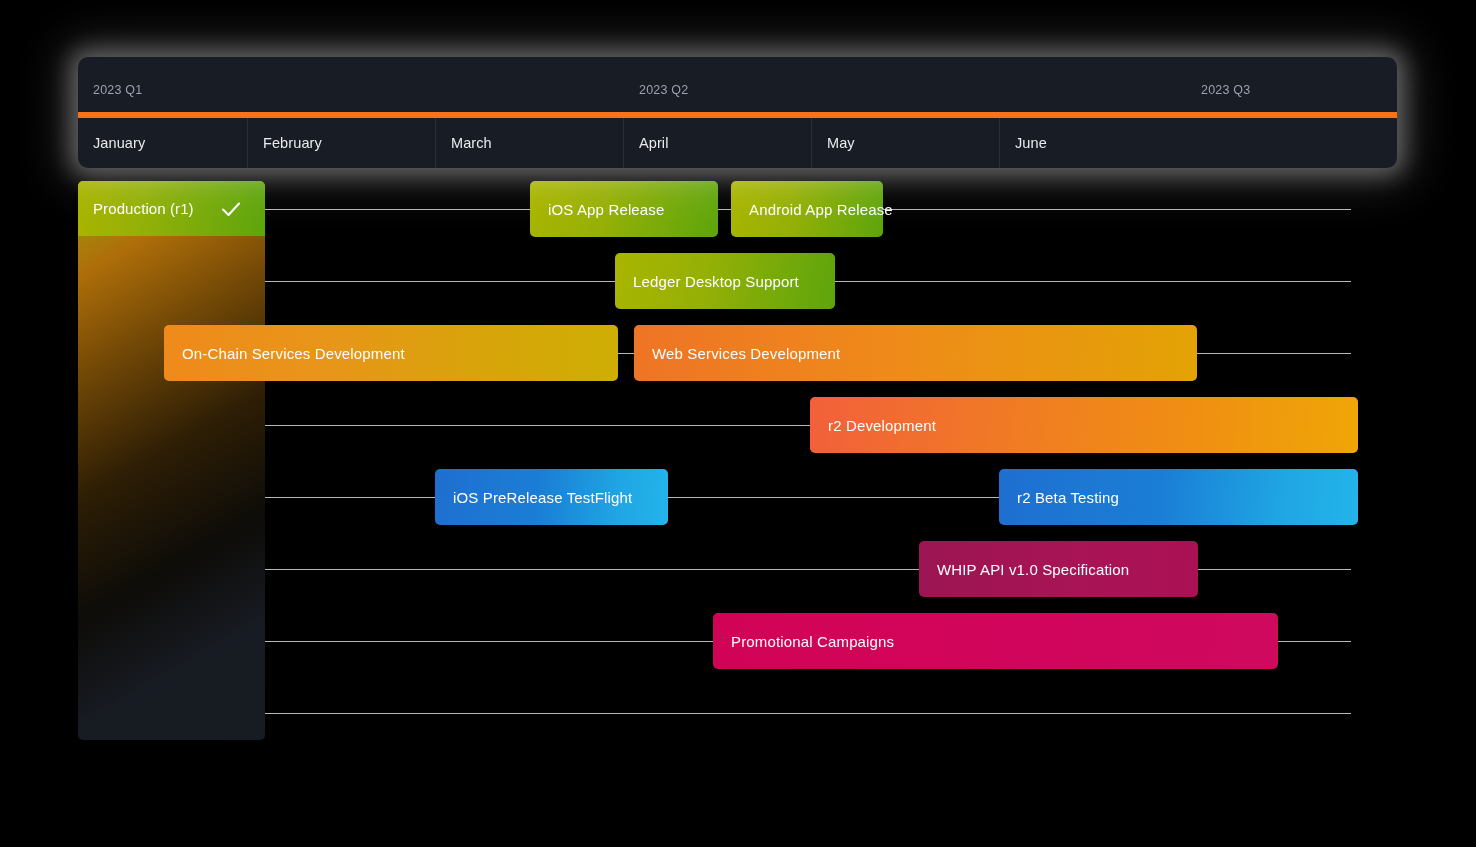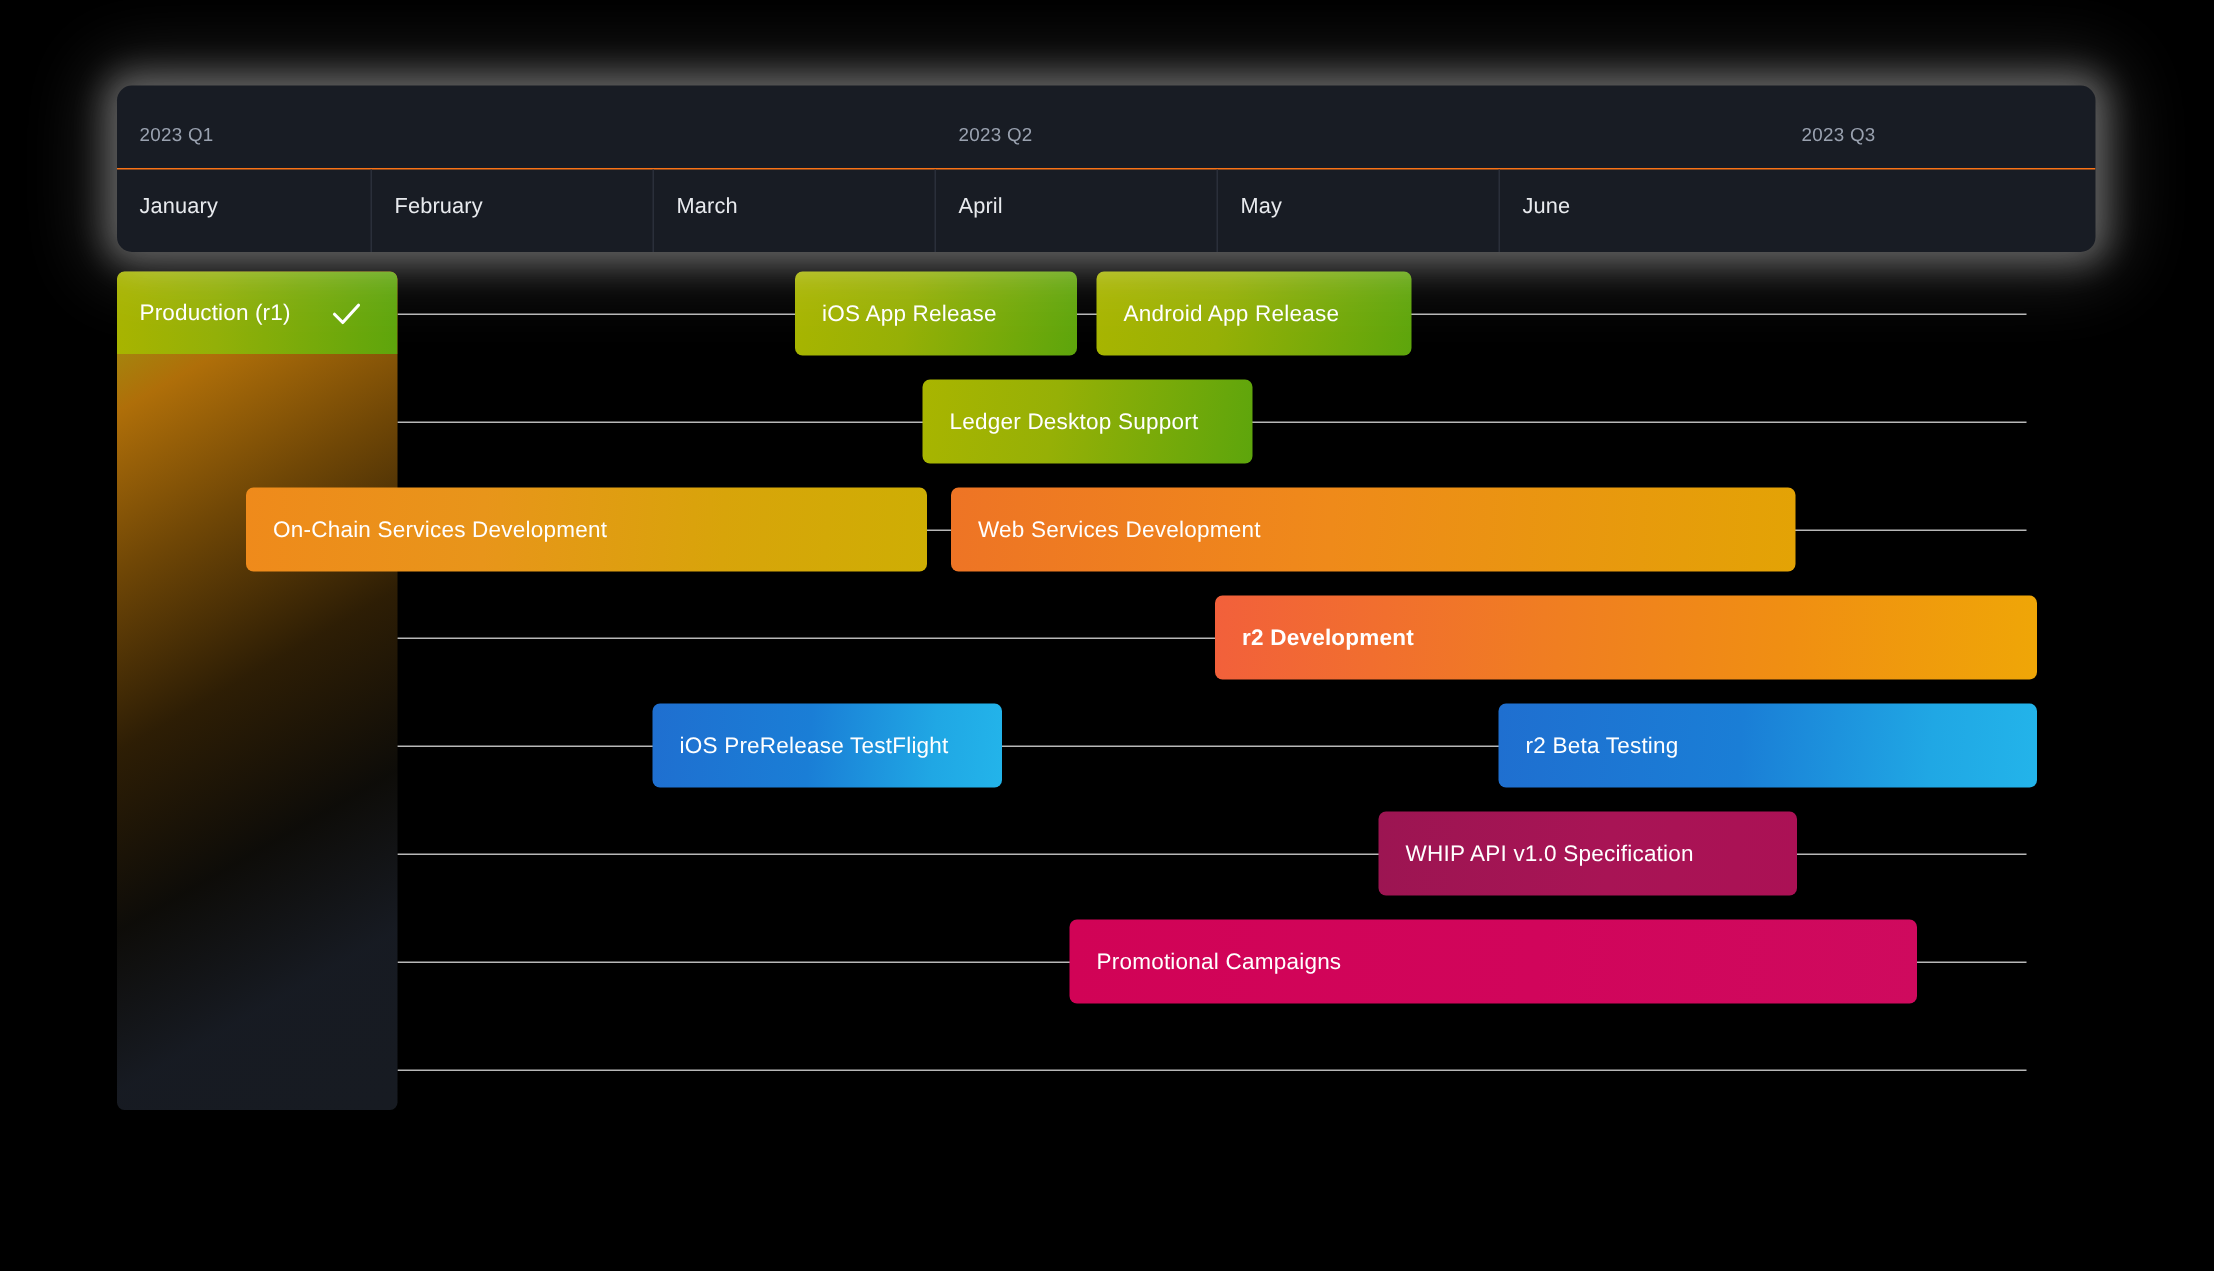--- a/index.html
+++ b/index.html
@@ -32,21 +32,21 @@
     background: #181c24;
     border-radius: 10px;
     box-shadow: 0 0 22px 8px rgba(255,255,255,0.30),
                 0 0 46px 18px rgba(255,255,255,0.14);
     overflow: hidden;
     z-index: 5;
   }
   .quarter-row {
     position: relative;
     height: 55px;
-    border-bottom: 1px solid #f97316;
+    border-bottom: 6px solid #f97316;
   }
   .quarter-label {
     position: absolute;
     top: 26px;
     font-size: 12.5px;
     color: #9aa2b0;
     letter-spacing: 0.2px;
     white-space: nowrap;
   }
   .month-row {
@@ -207,33 +207,33 @@
       <svg class="release-check" viewBox="0 0 24 24" fill="none">
         <path d="M4 12.5 L9.5 18 L20 6.5" stroke="#ffffff" stroke-width="2.1" stroke-linecap="round" stroke-linejoin="round"></path>
       </svg>
     </div>
   </div>
 
   <div id="bars-layer">
       <div class="bar green" style="left: 530px; width: 188px; top: 181px;">
         <span class="bar-label">iOS App Release</span>
       </div>
-      <div class="bar green" style="left: 731px; width: 210px; top: 181px;">
+      <div class="bar green" style="left: 731px; width: 152px; top: 181px;">
         <span class="bar-label">Android App Release</span>
       </div>
       <div class="bar green" style="left: 615px; width: 220px; top: 253px;">
         <span class="bar-label">Ledger Desktop Support</span>
       </div>
       <div class="bar gold" style="left: 164px; width: 454px; top: 325px;">
         <span class="bar-label">On-Chain Services Development</span>
       </div>
       <div class="bar orange" style="left: 634px; width: 563px; top: 325px;">
         <span class="bar-label">Web Services Development</span>
       </div>
-      <div class="bar redorange" style="left: 810px; width: 548px; top: 397px; font-weight: bold;">
+      <div class="bar redorange" style="left: 810px; width: 548px; top: 397px;">
         <span class="bar-label">r2 Development</span>
       </div>
       <div class="bar blue" style="left: 435px; width: 233px; top: 469px; text-align: right;">
         <span class="bar-label">iOS PreRelease TestFlight</span>
       </div>
       <div class="bar blue" style="left: 999px; width: 359px; top: 469px;">
         <span class="bar-label">r2 Beta Testing</span>
       </div>
       <div class="bar maroon" style="left: 919px; width: 279px; top: 541px;">
         <span class="bar-label">WHIP API v1.0 Specification</span>

